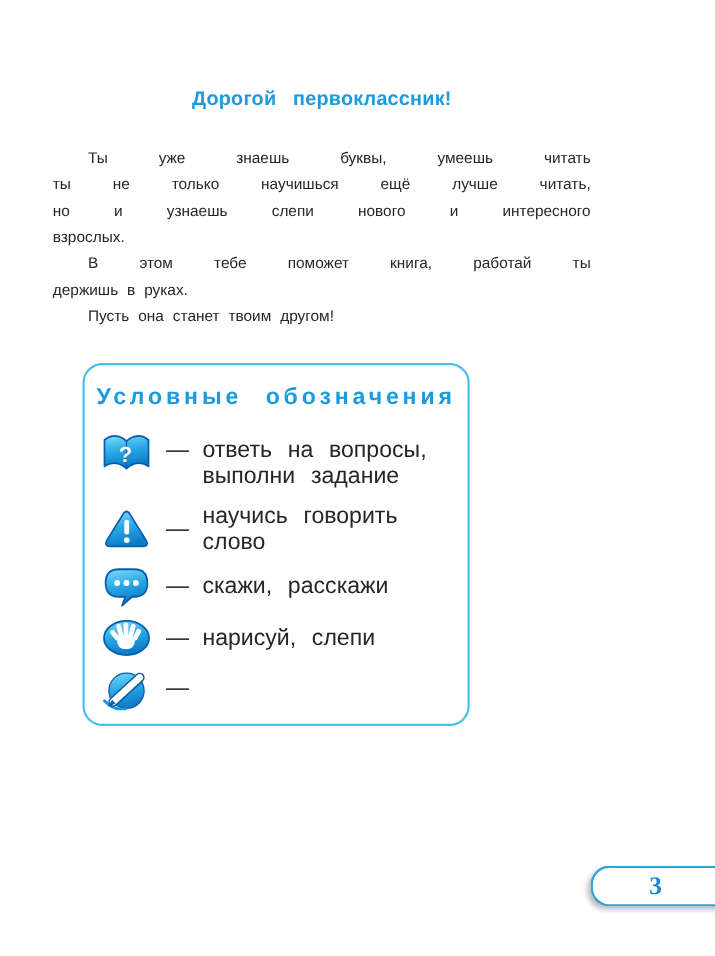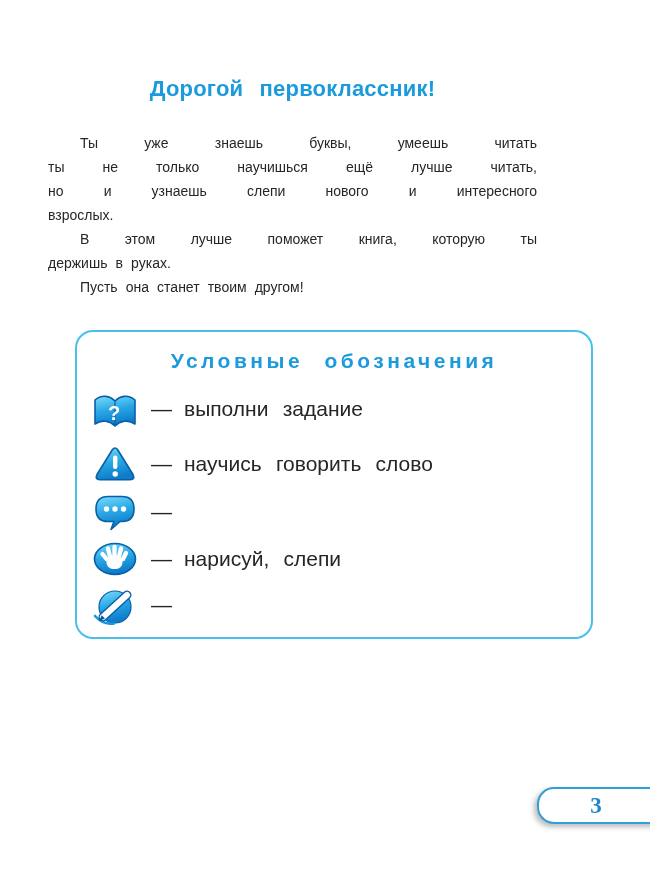--- a/index.html
+++ b/index.html
@@ -2,32 +2,32 @@
 <html><head>
 <meta charset="utf-8">
 <style>
   html,body{margin:0;padding:0;background:#fff;}
   .page{
     position:relative;width:650px;height:869px;background:#ffffff;overflow:hidden;
     font-family:"Liberation Sans",sans-serif;color:#262626;
   }
   h1.title{
     margin:74px 113px 0 48px;text-align:center;
-    font-size:22px;line-height:30px;font-weight:bold;color:#1b9add;
+    font-size:18px;line-height:30px;font-weight:bold;color:#1b9add;
     word-spacing:10px;letter-spacing:.2px;
   }
   .body-text{
     margin:27px 113px 0 48px;
     font-size:14px;line-height:24px;word-spacing:.30em;
   }
   .line{min-height:24px;}
   .just{text-align:justify;text-align-last:justify;}
   .indent{padding-left:32px;}
   .legend-box{
-    box-sizing:border-box;margin:31px 0 0 75px;width:518px;
+    box-sizing:border-box;margin:31px 0 0 75px;width:352px;
     border:2.5px solid #47c0ee;border-radius:18px;
     padding:16px 0 12px 0;
   }
   .legend-title{
     text-align:center;font-size:21px;line-height:26px;font-weight:bold;
     color:#1b9add;letter-spacing:3.5px;word-spacing:12px;
   }
   .legend-row{display:flex;align-items:center;margin-left:16px;}
   .row-multi{align-items:flex-start;}
   .r1{margin-top:18px;}.r2{margin-top:12px;}.r3{margin-top:8px;}.r4{margin-top:7px;}.r5{margin-top:6px;}
@@ -52,21 +52,21 @@
 
 <div class="page">
 
   <h1 class="title">Дорогой первоклассник!</h1>
 
   <div class="body-text">
     <div class="line just indent">Ты уже знаешь буквы, умеешь читать</div>
     <div class="line just">ты не только научишься ещё лучше читать,</div>
     <div class="line just">но и узнаешь слепи нового и интересного</div>
     <div class="line">взрослых.</div>
-    <div class="line just indent">В этом лучше поможет книга, которую ты</div>
+    <div class="line just indent">В этом тебе поможет книга, работай ты</div>
     <div class="line">держишь в руках.</div>
     <div class="line indent">Пусть она станет твоим другом!</div>
   </div>
 
   <div class="legend-box">
     <div class="legend-title">Условные обозначения</div>
 
     <div class="legend-row row-multi r1">
       <span class="legend-icon">
         <svg viewBox="0 0 44 38" width="44" height="38">
@@ -77,20 +77,21 @@
                 <stop offset="1" stop-color="#0d7cc9"></stop>
             </linearGradient>
           </defs>
           <path d="M2,7 C9,1 17,3 22,8 C27,3 35,1 42,7 L42,31 C35,26 27,28 22,33 C17,28 9,26 2,31 Z" fill="url(#g1)" stroke="#0a5ea8" stroke-width="1.6" stroke-linejoin="round"></path>
           <path d="M22,8 L22,33" stroke="#0a5ea8" stroke-width="1.2"></path>
           <text x="21" y="27" text-anchor="middle" font-family="Liberation Sans, sans-serif" font-weight="bold" font-size="20" fill="#ffffff">?</text>
         </svg>
       </span>
       <span class="legend-dash">—</span>
       <span class="legend-text">
+        <div>ответь на вопросы,</div>
         <div>выполни задание</div>
       </span>
     </div>
 
     <div class="legend-row r2">
       <span class="legend-icon">
         <svg viewBox="0 0 42 38" width="42" height="38">
           <defs>
             <linearGradient id="g2" x1="0" y1="0" x2="0.25" y2="1">
               <stop offset="0" stop-color="#7edcfa"></stop>
@@ -117,20 +118,21 @@
                 <stop offset="1" stop-color="#0d7cc9"></stop>
             </linearGradient>
           </defs>
           <path d="M14,2.5 L28,2.5 Q40,2.5 40,15 Q40,27.5 28,27.5 L26,27.5 L17,35.5 L20,27.5 L14,27.5 Q2,27.5 2,15 Q2,2.5 14,2.5 Z" fill="url(#g3)" stroke="#0a5ea8" stroke-width="1.6" stroke-linejoin="round"></path>
           <circle cx="12.5" cy="15" r="2.7" fill="#ffffff"></circle>
           <circle cx="21" cy="15" r="2.7" fill="#ffffff"></circle>
           <circle cx="29.5" cy="15" r="2.7" fill="#ffffff"></circle>
         </svg>
       </span>
       <span class="legend-dash">—</span>
+      <span class="legend-text">скажи, расскажи</span>
     </div>
 
     <div class="legend-row r4">
       <span class="legend-icon">
         <svg viewBox="0 0 44 34" width="44" height="34">
           <defs>
             <linearGradient id="g4" x1="0" y1="0" x2="0.25" y2="1">
               <stop offset="0" stop-color="#7edcfa"></stop>
                 <stop offset="0.5" stop-color="#2aa9e6"></stop>
                 <stop offset="1" stop-color="#0d7cc9"></stop>

